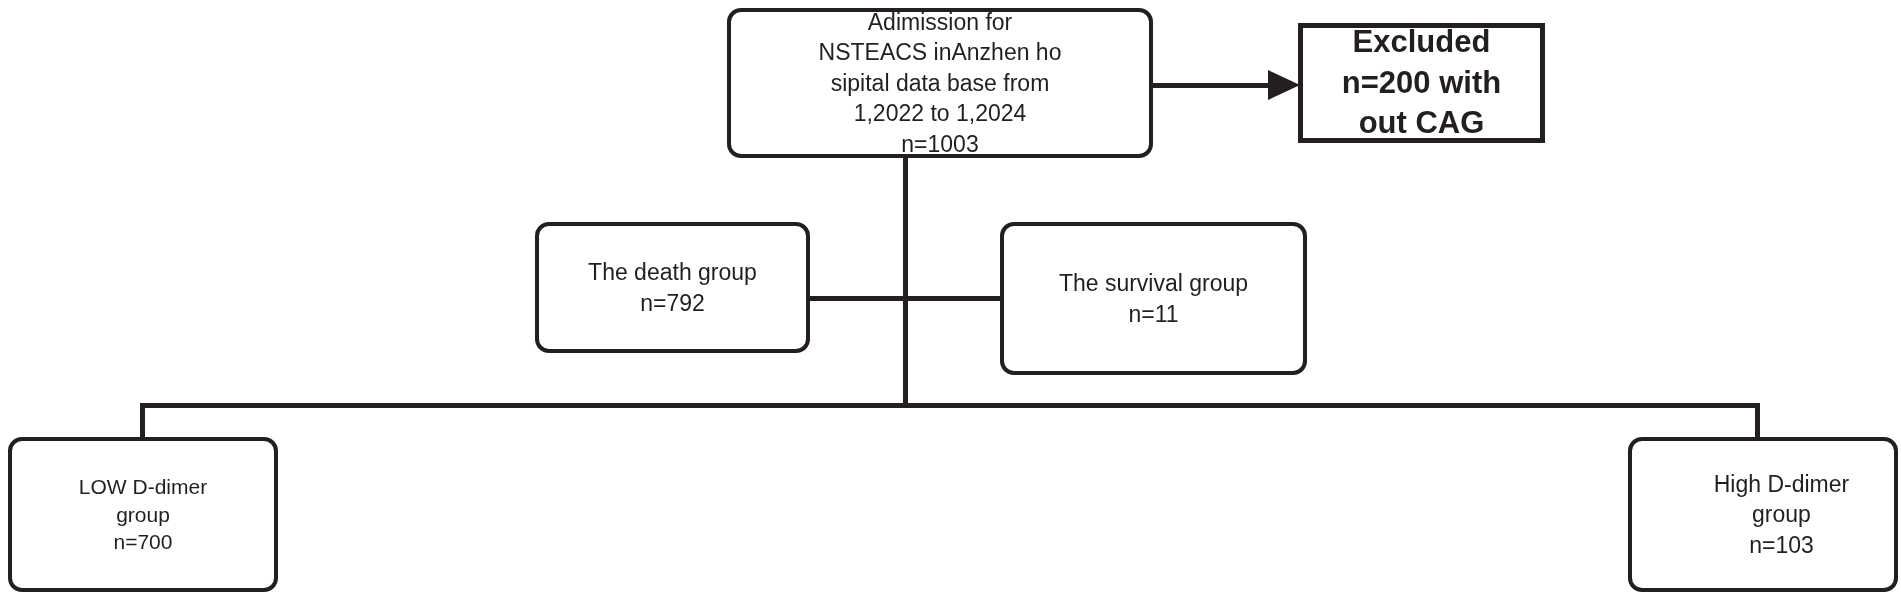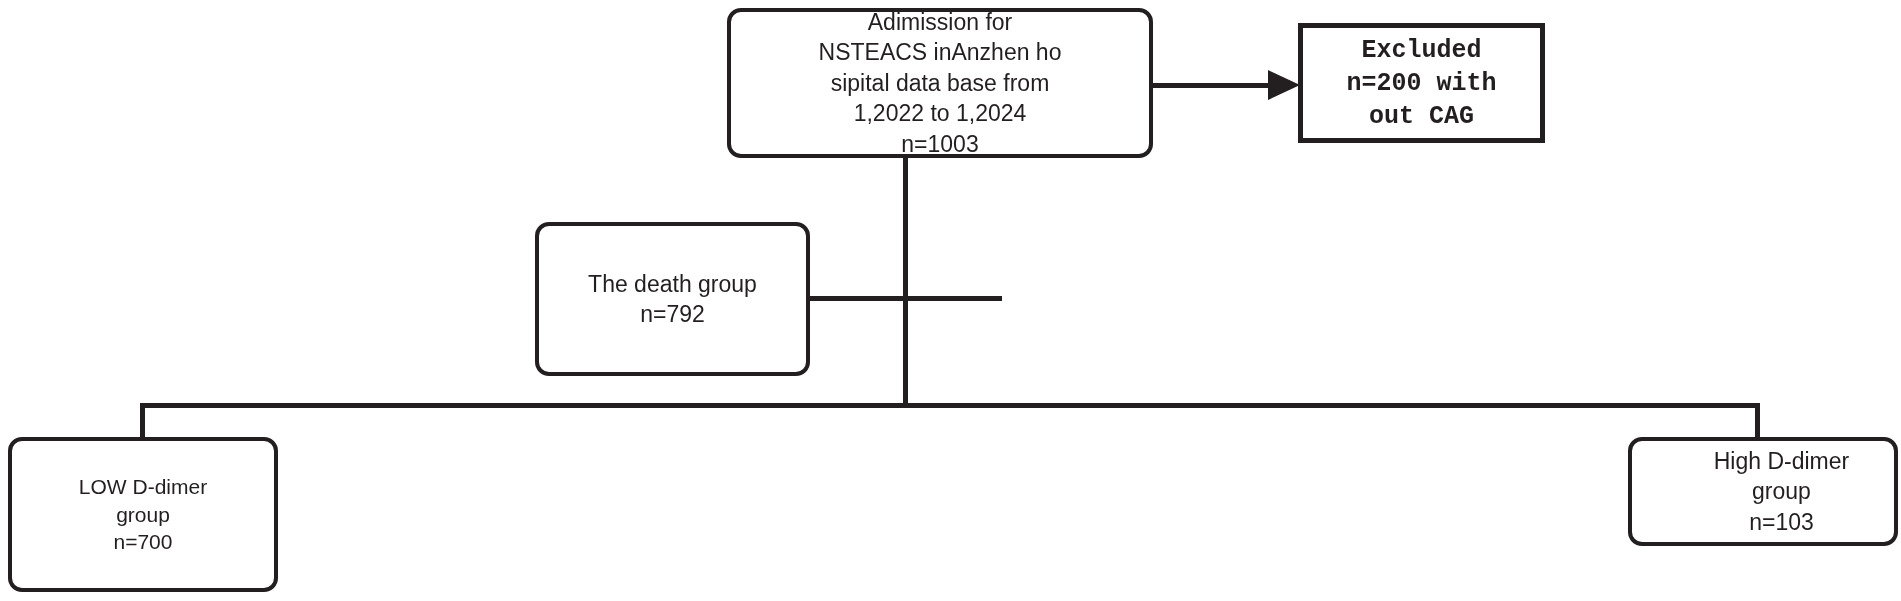--- a/index.html
+++ b/index.html
@@ -40,39 +40,39 @@
 
   
   #node-admission {
     left: 727px; top: 8px; width: 426px; height: 150px;
   }
   #node-admission .label { font-size: 23px; }
 
   #node-excluded {
     left: 1298px; top: 23px; width: 247px; height: 120px;
   }
-  #node-excluded .label { font-size: 25px; font-weight: 700; font-family: Liberation Mono, monospace; }
+  #node-excluded .label { font-size: 31px; font-weight: 700; }
 
   #node-death {
-    left: 535px; top: 222px; width: 275px; height: 154px;
+    left: 535px; top: 222px; width: 275px; height: 131px;
   }
   #node-death .label { font-size: 23px; }
 
   #node-survival {
     left: 1000px; top: 222px; width: 307px; height: 153px;
   }
   #node-survival .label { font-size: 23px; }
 
   #node-low {
     left: 8px; top: 437px; width: 270px; height: 155px;
   }
   #node-low .label { font-size: 21px; }
 
   #node-high {
-    left: 1628px; top: 437px; width: 270px; height: 109px; padding-left: 37px;
+    left: 1628px; top: 437px; width: 270px; height: 155px; padding-left: 37px;
   }
   #node-high .label { font-size: 23px; }
 
   
   .edge {
     position: absolute;
     background: #231f20;
     z-index: 1;
   }
   .edge.h { height: 5px; }
@@ -131,20 +131,24 @@
     <div class="label">Excluded
 n=200 with
 out CAG</div>
   </div>
 
   <div class="node rounded" id="node-death">
     <div class="label">The death group
 n=792</div>
   </div>
 
+  <div class="node rounded" id="node-survival">
+    <div class="label">The survival group
+n=11</div>
+  </div>
 
   <div class="node rounded" id="node-low">
     <div class="label">LOW D-dimer
 group
 n=700</div>
   </div>
 
   <div class="node rounded" id="node-high">
     <div class="label">High D-dimer
 group

